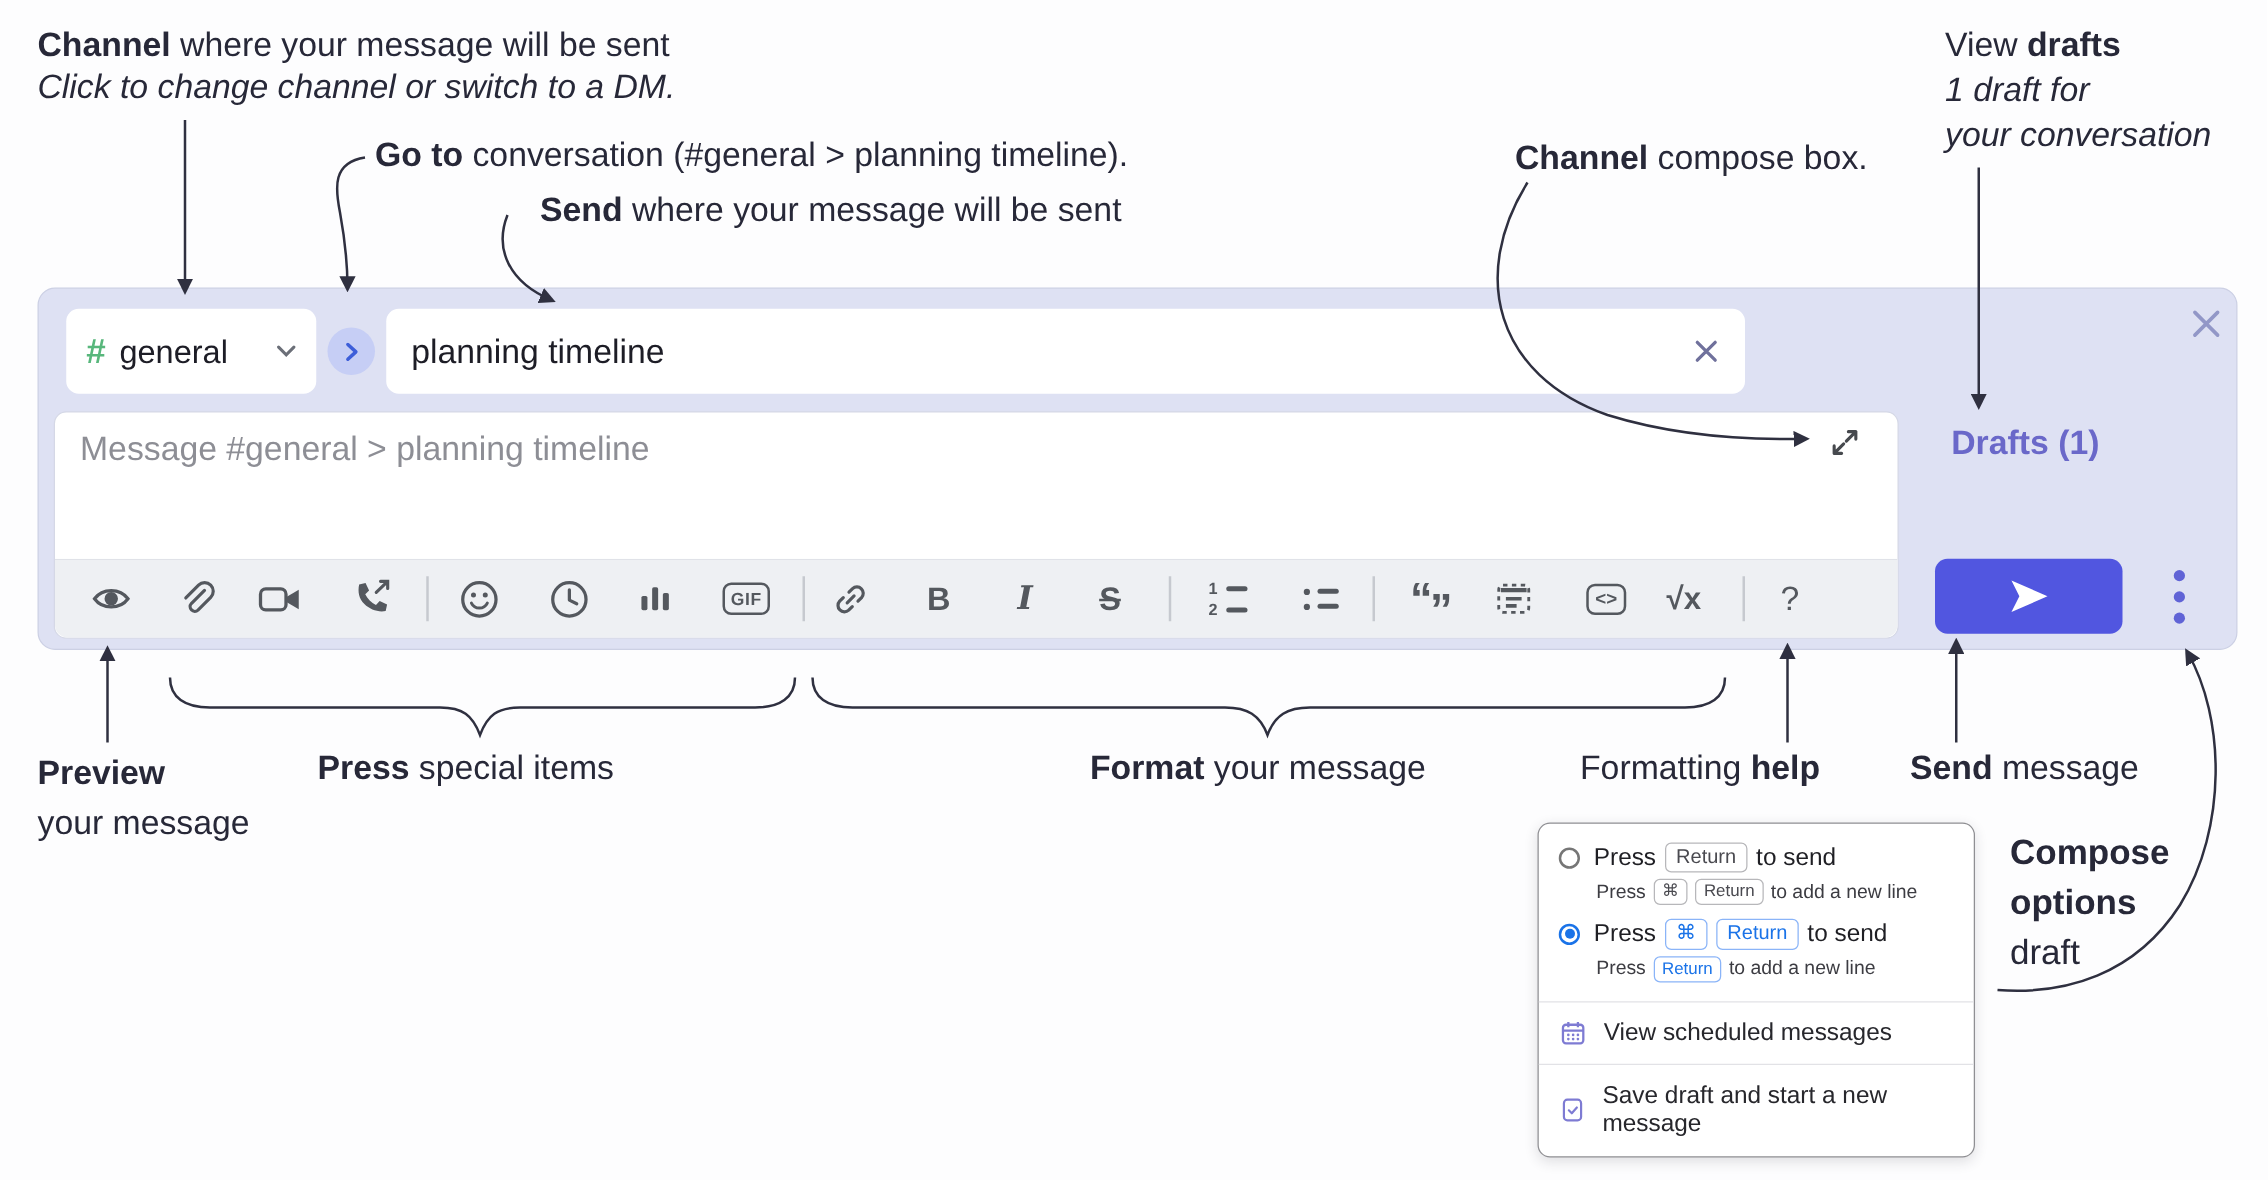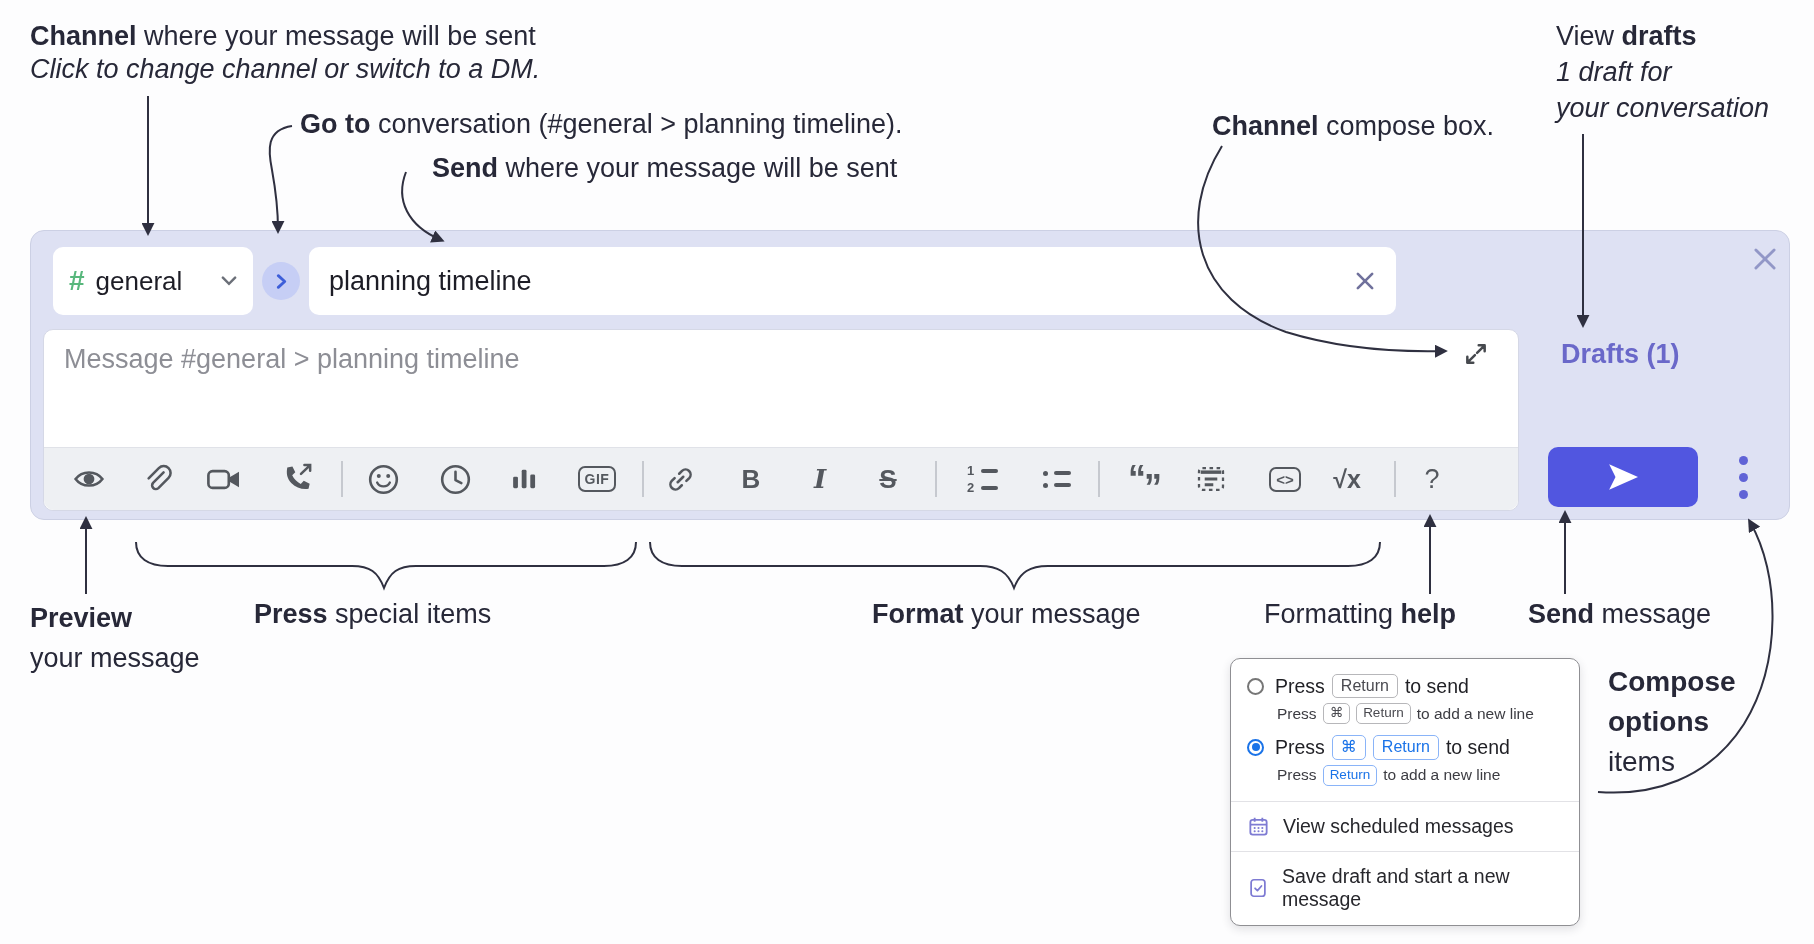--- a/index.html
+++ b/index.html
@@ -314,21 +314,21 @@
   </div>
   <div class="note" style="left:1264px;top:598px;">
     <span>Formatting </span><b>help</b>
   </div>
   <div class="note" style="left:1528px;top:598px;">
     <b>Send</b><span> message</span>
   </div>
   <div class="note lh40" style="left:1608px;top:662px;font-size:28px;">
     <div><b>Compose</b></div>
     <div><b>options</b></div>
-    <div>items</div>
+    <div>draft</div>
   </div>
 
   <div class="menu">
     <div class="m-row">
       <span class="radio"></span>
       <span class="m-text">
           <span>Press</span>
           <span class="key">Return</span>
           <span>to send</span>
         </span>

